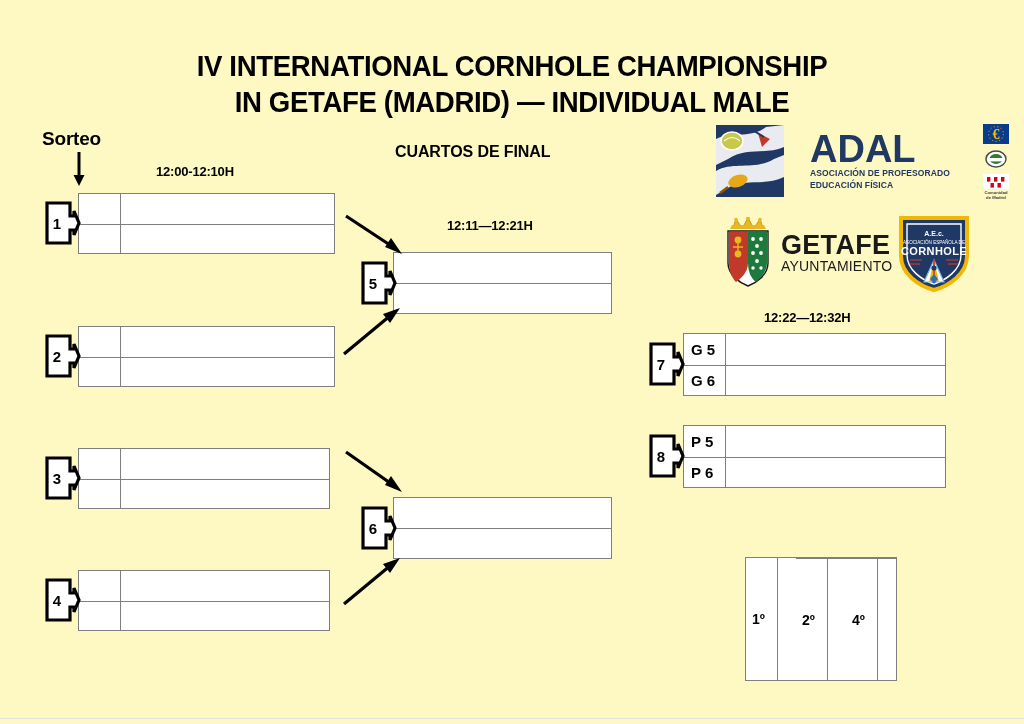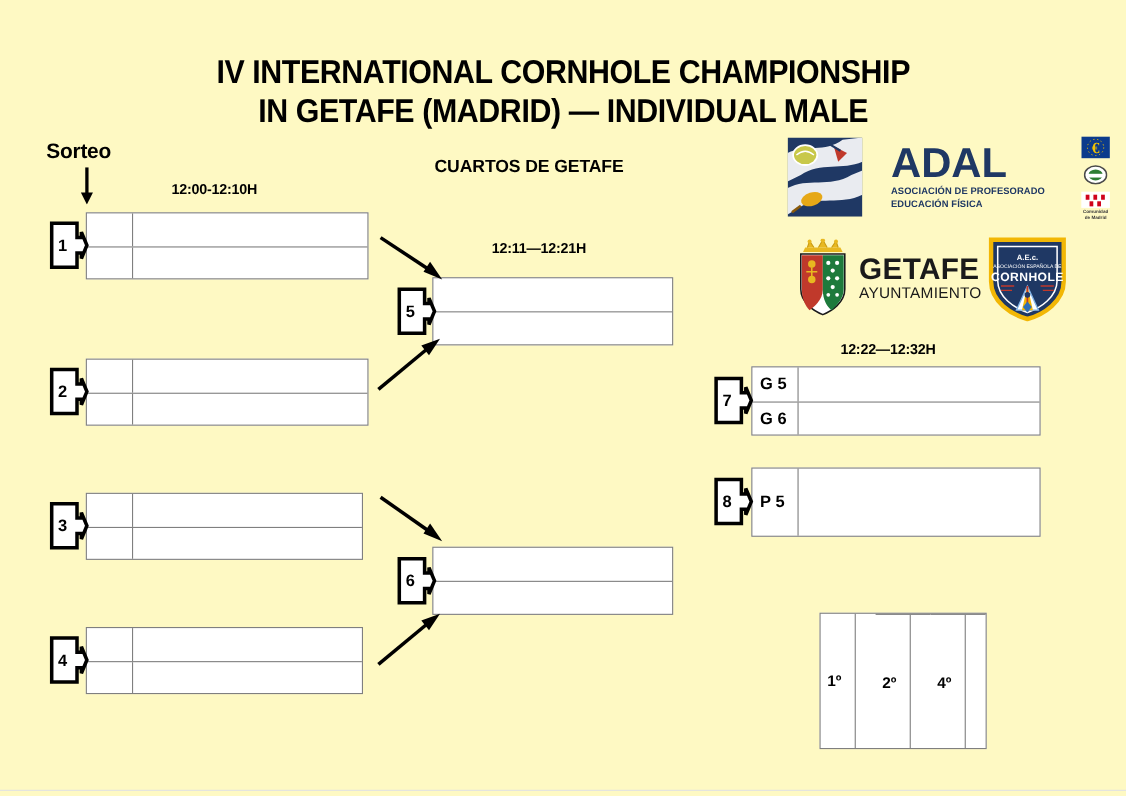--- a/index.html
+++ b/index.html
@@ -270,21 +270,21 @@
   </div>
 
   <div class="sorteo">Sorteo</div>
   <div class="sorteo-arrow">
     <svg width="14" height="34" viewBox="0 0 14 34">
       <line x1="7" y1="0" x2="7" y2="26" stroke="#000" stroke-width="3"></line>
       <polygon points="7,34 1.5,23 12.5,23" fill="#000"></polygon>
     </svg>
   </div>
 
-  <div class="cuartos">CUARTOS DE GETAFE</div>
+  <div class="cuartos">CUARTOS DE FINAL</div>
 
   <div class="time time-r1">12:00-12:10H</div>
   <div class="time time-r2">12:11—12:21H</div>
   <div class="time time-r3">12:22—12:32H</div>
 
   <div class="match" style="left:78px; top:193px; width:257px; height:61px;">
     <div class="row">
       <div class="cell-key"></div>
       <div class="cell-val"></div>
     </div>
@@ -398,20 +398,24 @@
   <div class="tag" style="left:648px; top:341px;">
     <svg width="36" height="46" viewBox="0 0 36 46">
       <path d="M3,3 L26,3 L26,16 L30,16 L30,11 L35,23 L30,35 L30,30 L26,30 L26,43 L3,43 Z" fill="#ffffff" stroke="#000000" stroke-width="3.2" stroke-linejoin="miter"></path>
     </svg>
     <div class="num">7</div>
   </div>
 
   <div class="match" style="left:683px; top:425px; width:263px; height:63px;">
     <div class="row">
       <div class="cell-key">P 5</div>
+      <div class="cell-val"></div>
+    </div>
+    <div class="row">
+      <div class="cell-key">P 6</div>
       <div class="cell-val"></div>
     </div>
   </div>
   <div class="tag" style="left:648px; top:433px;">
     <svg width="36" height="46" viewBox="0 0 36 46">
       <path d="M3,3 L26,3 L26,16 L30,16 L30,11 L35,23 L30,35 L30,30 L26,30 L26,43 L3,43 Z" fill="#ffffff" stroke="#000000" stroke-width="3.2" stroke-linejoin="miter"></path>
     </svg>
     <div class="num">8</div>
   </div>
 

